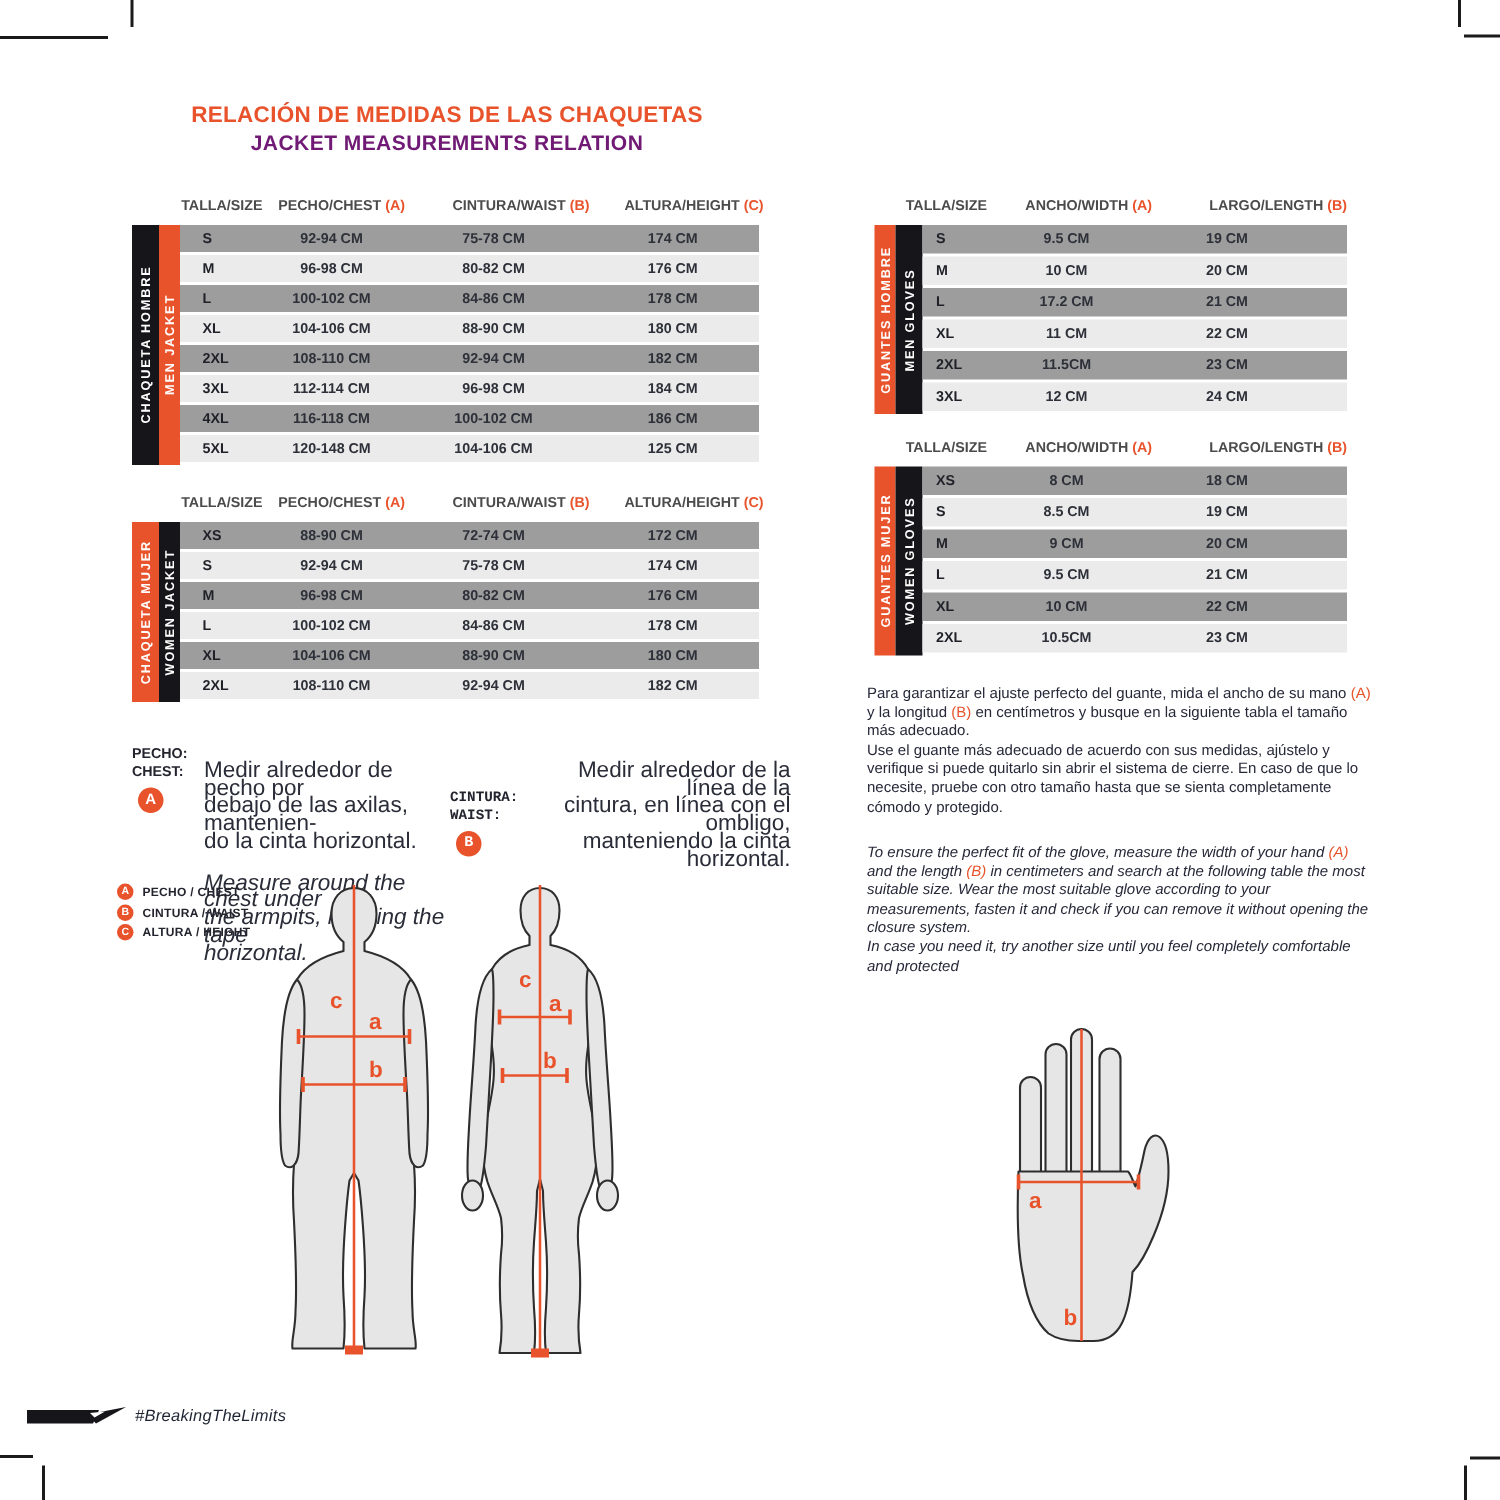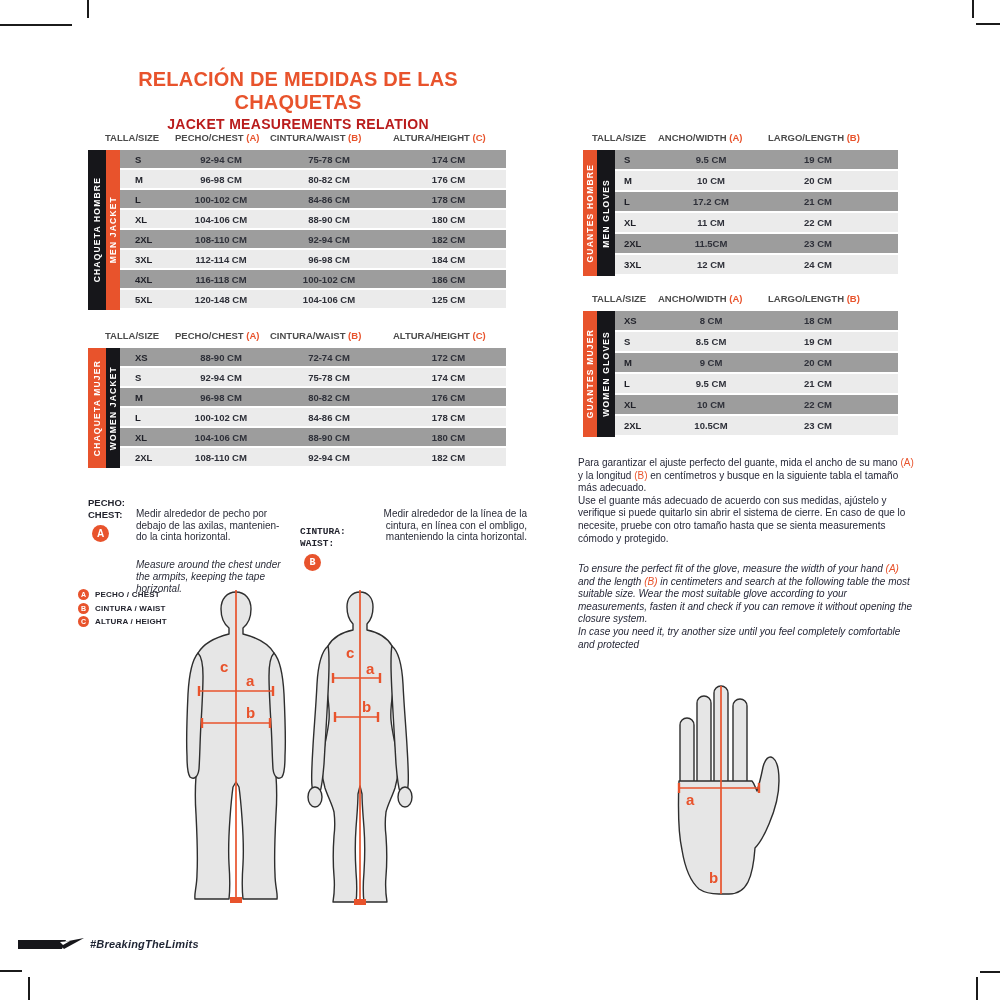--- a/index.html
+++ b/index.html
@@ -4,27 +4,27 @@
 <style>
   html,body{margin:0;padding:0;background:#fff;}
   #page{
     position:relative;width:1000px;height:1000px;background:#fff;
     font-family:"Liberation Sans",sans-serif;outline:1px solid #cfcfcf;overflow:hidden;
     -webkit-font-smoothing:antialiased;
   }
   .crop{position:absolute;background:#1b1b1b;}
   
   .sec-title{position:absolute;text-align:center;}
-  .t1{color:var(--accent);font-size:20px;font-weight:bold;letter-spacing:.2px;}
-  .t2{color:#b91c1c;font-size:14px;font-weight:bold;letter-spacing:.3px;margin-top:2px;}
+  .t1{color:var(--accent);font-size:15px;font-weight:bold;letter-spacing:.2px;}
+  .t2{color:#701a75;font-size:14px;font-weight:bold;letter-spacing:.3px;margin-top:2px;}
   
   .thead{position:absolute;display:grid;font-size:9.5px;font-weight:bold;color:#4B4B4B;}
   .jacket-head{grid-template-columns:70px 95px 123px 116px;}
   .glove-head{grid-template-columns:66px 110px 130px;}
-  .t-hcell{text-align:left;white-space:nowrap;}
+  .t-hcell{text-align:right;white-space:nowrap;}
   .accent{color:var(--accent);}
   .table{position:absolute;display:flex;align-items:stretch;}
   .sidebar{display:flex;}
   .bar{width:18px;display:flex;align-items:center;justify-content:center;}
   .bar.inner{width:14px;}
   .bar span{writing-mode:vertical-rl;transform:rotate(180deg);color:#fff;font-size:8.5px;font-weight:bold;letter-spacing:1.2px;white-space:nowrap;}
   .bar.black{background:#16161A;}
   .bar.orange{background:var(--accent);}
   .rows{display:flex;flex-direction:column;}
   .jacket .rows{width:386px;}
@@ -33,38 +33,38 @@
   .jacket .t-row{grid-template-columns:55px 92px 124px 115px;}
   .glove .t-row{grid-template-columns:46px 100px 114px;height:18.5px;margin-bottom:2.5px;}
   .t-row.dark{background:#9D9D9D;}
   .t-row.light{background:#EBEBEB;}
   .t-cell{font-size:9.5px;font-weight:bold;color:#2E3039;text-align:center;white-space:nowrap;}
   .t-cell:first-child{text-align:left;padding-left:15px;color:#1F2028;}
   .glove .t-cell:first-child{padding-left:9px;}
   
   .note-label{position:absolute;font-size:9.5px;font-weight:bold;color:#23242E;line-height:11.5px;}
   .badge{width:17px;height:17px;border-radius:50%;background:var(--accent);color:#fff;font-weight:bold;font-size:10px;display:flex;align-items:center;justify-content:center;margin-top:5px;margin-left:4px;}
-  .note-text{position:absolute;font-size:10px;color:#2A2C38;line-height:11.8px;white-space:pre-line;}
+  .note-text{position:absolute;font-size:15px;color:#2A2C38;line-height:11.8px;white-space:pre-line;}
   .note-en{margin-top:4px;font-style:italic;}
   
   .legend{position:absolute;}
   .legend-item{display:flex;align-items:center;margin-bottom:2.5px;}
   .badge.sm{width:11px;height:11px;font-size:7px;margin:0 6px 0 0;}
   .legend-label{font-size:8px;font-weight:bold;color:#23242E;letter-spacing:.2px;}
   
   .para{position:absolute;width:340px;font-size:10px;line-height:12.6px;color:#262838;white-space:pre-line;}
   .para.en{font-style:italic;}
   
   svg{position:absolute;overflow:visible;}
   .body-shape{fill:#E6E6E6;stroke:#2E2E2E;stroke-width:1.4;stroke-linejoin:round;}
   .mline{stroke:var(--accent);stroke-width:1.7;fill:none;}
   .mcap{stroke:var(--accent);stroke-width:2.4;fill:none;}
   .mlabel{fill:var(--accent);font-size:15px;font-weight:bold;font-family:"Liberation Sans",sans-serif;}
   
-  .hashtag{position:absolute;font-size:11px;font-weight:bold;font-style:italic;color:#1E2433;letter-spacing:.2px;}
+  .hashtag{position:absolute;font-size:11px;font-weight:normal;font-style:italic;color:#1E2433;letter-spacing:.2px;}
 </style>
 </head>
 <body>
 
 <div id="page">
 
   <div class="crop" style="left:87px;top:0;width:2px;height:18px;"></div>
   <div class="crop" style="left:0;top:24px;width:72px;height:2px;"></div>
   <div class="crop" style="left:972px;top:0;width:2px;height:18px;"></div>
   <div class="crop" style="left:976px;top:23px;width:24px;height:2px;"></div>
@@ -367,21 +367,21 @@
     <line class="mcap" x1="78" y1="85" x2="78" y2="95"></line>
     <line class="mline" x1="33" y1="129" x2="76" y2="129"></line>
     <line class="mcap" x1="33" y1="124" x2="33" y2="134"></line>
     <line class="mcap" x1="76" y1="124" x2="76" y2="134"></line>
     <text class="mlabel" x="64" y="86">a</text>
     <text class="mlabel" x="60" y="124">b</text>
     <text class="mlabel" x="44" y="70">c</text>
   </svg>
 
   <div class="para" style="left:578px;top:457px;"><span>Para garantizar el ajuste perfecto del guante, mida el ancho de su mano </span><span class="accent">(A)</span><span> y la longitud </span><span class="accent">(B)</span><span> en centímetros y busque en la siguiente tabla el tamaño más adecuado.
-Use el guante más adecuado de acuerdo con sus medidas, ajústelo y verifique si puede quitarlo sin abrir el sistema de cierre. En caso de que lo necesite, pruebe con otro tamaño hasta que se sienta measurements cómodo y protegido.</span></div>
+Use el guante más adecuado de acuerdo con sus medidas, ajústelo y verifique si puede quitarlo sin abrir el sistema de cierre. En caso de que lo necesite, pruebe con otro tamaño hasta que se sienta completamente cómodo y protegido.</span></div>
   <div class="para en" style="left:578px;top:563px;"><span>To ensure the perfect fit of the glove, measure the width of your hand </span><span class="accent">(A)</span><span> and the length </span><span class="accent">(B)</span><span> in centimeters and search at the following table the most suitable size.  Wear the most suitable glove according to your measurements, fasten it and check if you can remove it without opening the closure system.
 In case you need it, try another size until you feel completely comfortable and protected</span></div>
 
   <svg style="left:672px;top:684px;" width="120" height="212" viewBox="0 0 120 212">
     <rect class="body-shape" x="8" y="34" width="14" height="75" rx="7"></rect>
     <rect class="body-shape" x="25" y="12" width="14" height="95" rx="7"></rect>
     <rect class="body-shape" x="42" y="2" width="14" height="105" rx="7"></rect>
     <rect class="body-shape" x="61" y="15" width="14" height="92" rx="7"></rect>
     <path class="body-shape" d="M7,97 C6,122 6,148 10,166 C13,184 19,198 27,205 C33,209 40,210 47,210 L57,210 C66,210 72,206 76,198 C80,190 82,178 83,164 C87,160 92,152 97,140 C103,126 107,110 107,97 C107,86 105,77 101,74 C97,71 93,75 91,83 C89,93 87,101 85,107 C83,103 82,99 80,97 Z"></path>
     <line class="mline" x1="7" y1="104" x2="87" y2="104"></line>

